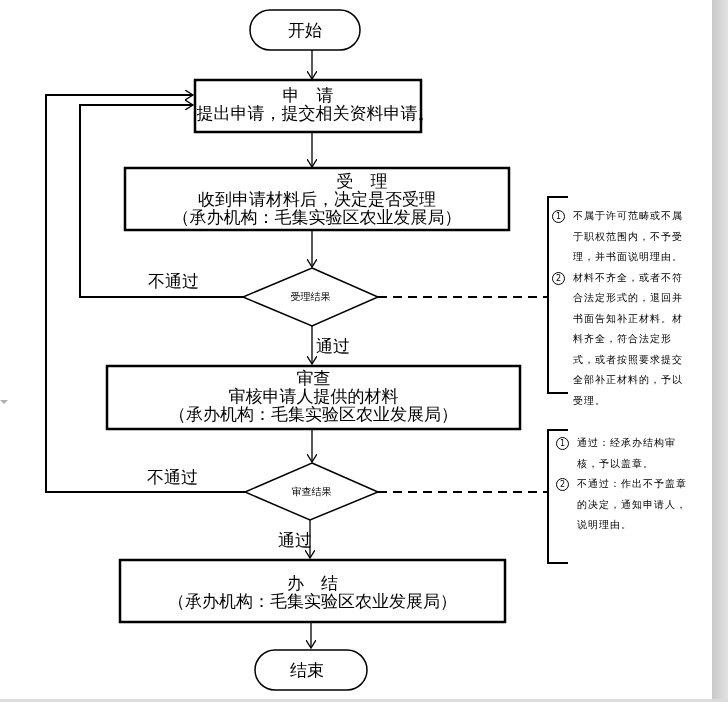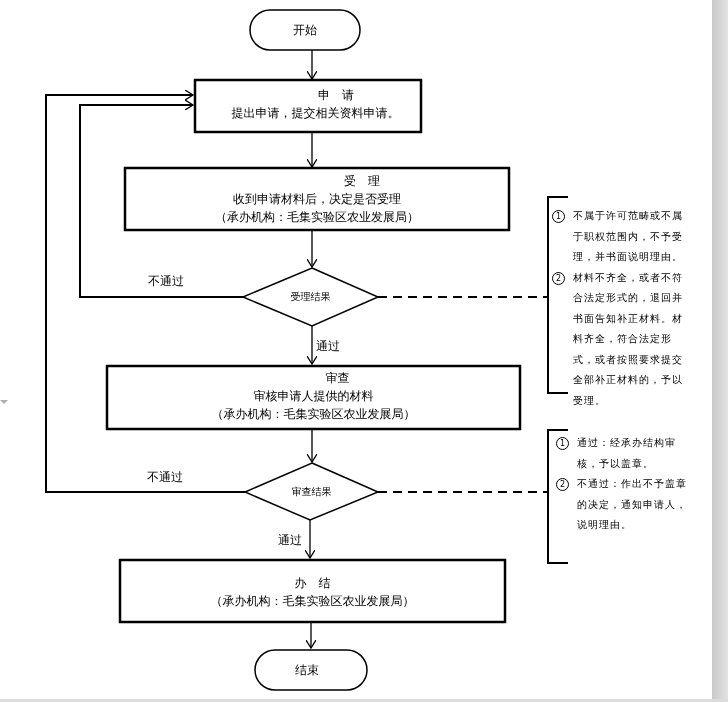--- a/index.html
+++ b/index.html
@@ -1,19 +1,19 @@
 <!DOCTYPE html>
 <html><head>
 <meta charset="utf-8">
 <style>
   html, body { margin: 0; padding: 0; background: #ffffff; }
   body { width: 728px; height: 702px; position: relative; overflow: hidden;
          font-family: "DejaVu Sans", "Liberation Sans", sans-serif; color: #000; }
   #canvas { position: absolute; left: 0; top: 0; width: 728px; height: 702px; }
-  .txt { position: absolute; white-space: nowrap; font-size: 12px; line-height: 16px; text-align: center; }
+  .txt { position: absolute; white-space: nowrap; font-size: 17px; line-height: 16px; text-align: center; }
   .small { font-size: 10px; line-height: 12px; }
   .note { position: absolute; font-size: 10px; line-height: 20.5px; letter-spacing: 1px; width: 135px; }
   .note .row { position: relative; padding-left: 21px; }
   .note .num { position: absolute; left: 0; top: 4px; width: 11px; height: 11px; border: 1px solid #000;
                border-radius: 50%; font-size: 8px; line-height: 11px; text-align: center; letter-spacing: 0; }
   .right-strip { position: absolute; left: 712px; top: 0; width: 16px; height: 702px;
                  background: linear-gradient(to right, #c8c8c8, #e2e2e2); }
   .bottom-strip { position: absolute; left: 0; top: 699px; width: 728px; height: 3px; background: #dcdcdc; }
   .marker { position: absolute; left: 0; top: 400px; width: 0; height: 0;
             border-left: 4px solid transparent; border-right: 4px solid transparent; border-top: 4px solid #b0b0b0; }
@@ -59,21 +59,21 @@
   <polyline points="568,430 548,430 548,563 568,563" fill="none" stroke="#000" stroke-width="2"></polyline>
 
   <rect x="120" y="560" width="385" height="62" fill="#fff" stroke="#000" stroke-width="2.5"></rect>
   <line x1="311" y1="622" x2="311" y2="648" stroke="#000" stroke-width="1.3" marker-end="url(#arr)"></line>
 
   <rect x="255" y="650" width="112" height="40" rx="20" ry="20" fill="#fff" stroke="#000" stroke-width="1.5"></rect>
 </svg>
 
 <div class="txt" style="left:250px; top:22px; width:110px;">开始</div>
 
-<div class="txt" style="left:201px; top:87px; width:226px;padding-left:22px;">申　请</div>
+<div class="txt" style="left:195px; top:87px; width:226px;">申　请</div>
 <div class="txt" style="left:195px; top:105px; width:241px;">提出申请，提交相关资料申请。</div>
 
 <div class="txt" style="left:125px; top:173px; width:384px;margin-left:45px;">受　理</div>
 <div class="txt" style="left:125px; top:191px; width:384px;">收到申请材料后，决定是否受理</div>
 <div class="txt" style="left:125px; top:209px; width:384px;">（承办机构：毛集实验区农业发展局）</div>
 
 <div class="txt small" style="left:243px; top:291px; width:135px;">受理结果</div>
 <div class="txt" style="left:148px; top:273px;">不通过</div>
 <div class="txt" style="left:316px; top:338px;">通过</div>
 
@@ -81,21 +81,21 @@
   <div class="row">
     <span class="num">1</span>
     <span>不属于许可范畴或不属于职权范围内，不予受理，并书面说明理由。</span>
   </div>
   <div class="row">
     <span class="num">2</span>
     <span>材料不齐全，或者不符合法定形式的，退回并书面告知补正材料。材料齐全，符合法定形式，或者按照要求提交全部补正材料的，予以受理。</span>
   </div>
 </div>
 
-<div class="txt" style="left:107px; top:370px; width:413px;margin-left:24px;">审查</div>
+<div class="txt" style="left:107px; top:370px; width:413px;">审查</div>
 <div class="txt" style="left:107px; top:388px; width:413px;">审核申请人提供的材料</div>
 <div class="txt" style="left:107px; top:406px; width:413px;">（承办机构：毛集实验区农业发展局）</div>
 
 <div class="txt small" style="left:245px; top:486px; width:133px;">审查结果</div>
 <div class="txt" style="left:147px; top:469px;">不通过</div>
 <div class="txt" style="left:278px; top:532px;">通过</div>
 
 <div class="note" style="left:556px; top:433px;">
   <div class="row">
     <span class="num">1</span>

